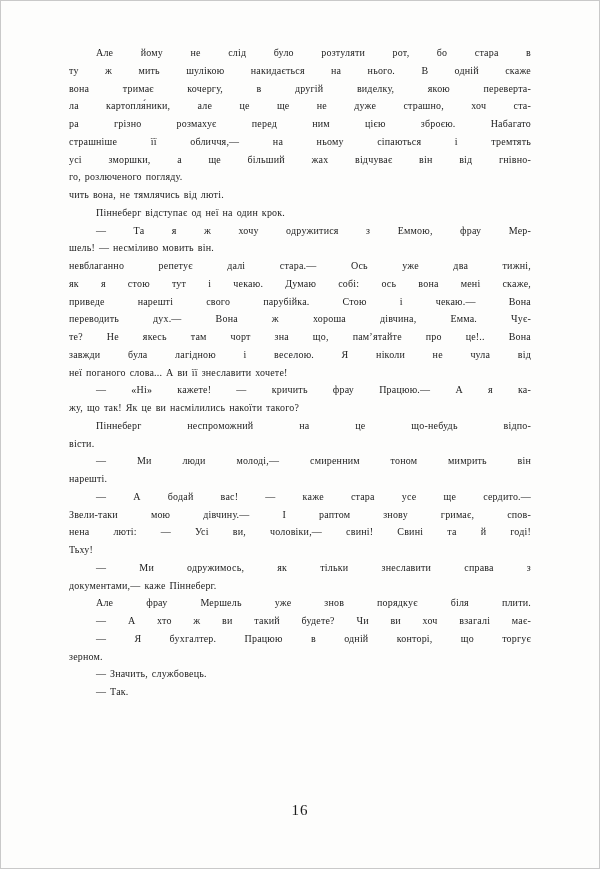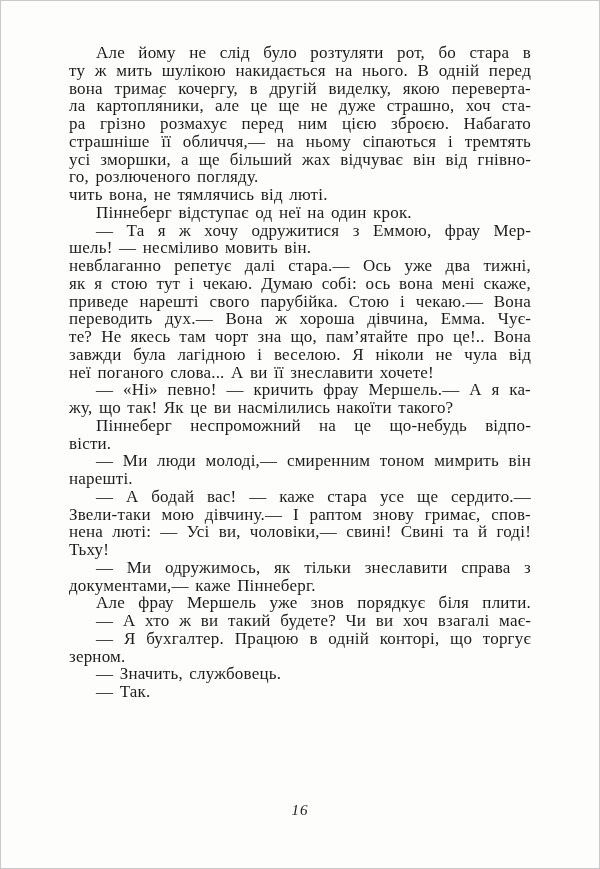--- a/index.html
+++ b/index.html
@@ -18,21 +18,21 @@
     position: relative;
     width: 600px;
     height: 869px;
   }
   .text-column {
     position: absolute;
     left: 69px;
     top: 44px;
     width: 462px;
     color: #1c1c1c;
-    font-size: 17px;
+    font-size: 10px;
     font-weight: 500;
     line-height: 17.75px;
     word-spacing: 0.12em;
     letter-spacing: 0.2px;
   }
   .line {
     height: 17.75px;
     white-space: nowrap;
     text-align: justify;
     text-align-last: justify;
@@ -43,51 +43,50 @@
   }
   .line.indent {
     padding-left: 27px;
   }
   .page-number {
     position: absolute;
     left: 0;
     top: 802px;
     width: 600px;
     text-align: center;
-    font-style: italic;
     font-size: 15px;
     color: #1c1c1c;
     letter-spacing: 1px;
   }
 </style>
 </head>
 <body style="background: rgb(253, 253, 252);">
 
 <div class="page">
   <div class="text-column" style="color: rgb(28, 28, 28);">
       <div class="line indent">Але йому не слід було розтуляти рот, бо стара в</div>
-      <div class="line">ту ж мить шулікою накидається на нього. В одній перед</div>
+      <div class="line">ту ж мить шулікою накидається на нього. В одній скаже</div>
       <div class="line">вона тримає кочергу, в другій виделку, якою переверта-</div>
       <div class="line">ла картопля́ники, але це ще не дуже страшно, хоч ста-</div>
       <div class="line">ра грізно розмахує перед ним цією зброєю. Набагато</div>
       <div class="line">страшніше її обличчя,— на ньому сіпаються і тремтять</div>
       <div class="line">усі зморшки, а ще більший жах відчуває він від гнівно-</div>
       <div class="line end">го, розлюченого погляду.</div>
       <div class="line end">чить вона, не тямлячись від люті.</div>
       <div class="line indent end">Піннеберг відступає од неї на один крок.</div>
       <div class="line indent">— Та я ж хочу одружитися з Еммою, фрау Мер-</div>
       <div class="line end">шель! — несміливо мовить він.</div>
       <div class="line">невблаганно репетує далі стара.— Ось уже два тижні,</div>
       <div class="line">як я стою тут і чекаю. Думаю собі: ось вона мені скаже,</div>
       <div class="line">приведе нарешті свого парубійка. Стою і чекаю.— Вона</div>
       <div class="line">переводить дух.— Вона ж хороша дівчина, Емма. Чує-</div>
       <div class="line">те? Не якесь там чорт зна що, пам’ятайте про це!.. Вона</div>
       <div class="line">завжди була лагідною і веселою. Я ніколи не чула від</div>
       <div class="line end">неї поганого слова... А ви її знеславити хочете!</div>
-      <div class="line indent">— «Ні» певно! — кричить фрау Мершель.— А я ка-</div>
+      <div class="line indent">— «Ні» кажете! — кричить фрау Працюю.— А я ка-</div>
       <div class="line end">жу, що так! Як це ви насмілились накоїти такого?</div>
       <div class="line indent">Піннеберг неспроможний на це що-небудь відпо-</div>
       <div class="line end">вісти.</div>
       <div class="line indent">— Ми люди молоді,— смиренним тоном мимрить він</div>
       <div class="line end">нарешті.</div>
       <div class="line indent">— А бодай вас! — каже стара усе ще сердито.—</div>
       <div class="line">Звели-таки мою дівчину.— І раптом знову гримає, спов-</div>
       <div class="line">нена люті: — Усі ви, чоловіки,— свині! Свині та й годі!</div>
       <div class="line end">Тьху!</div>
       <div class="line indent">— Ми одружимось, як тільки знеславити справа з</div>

